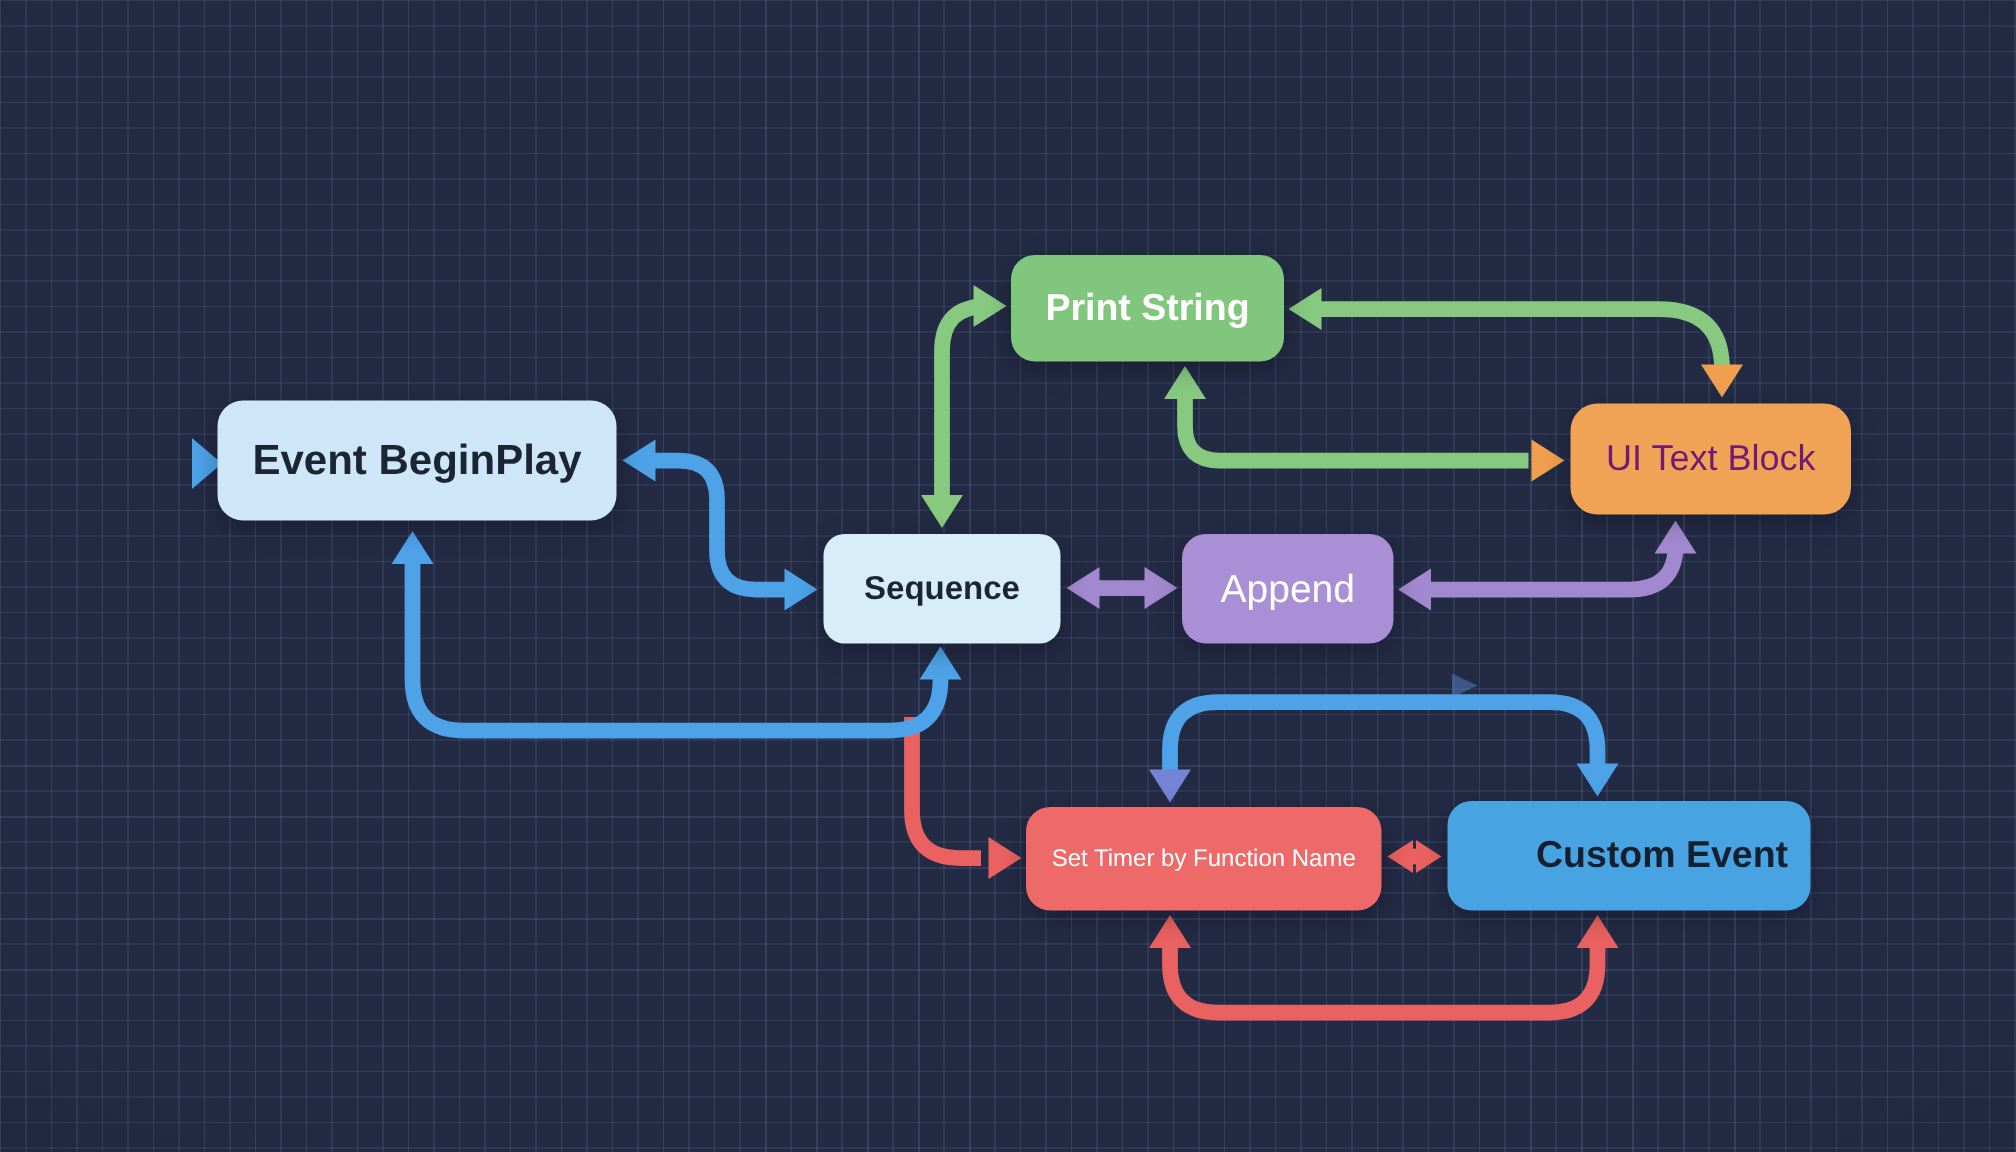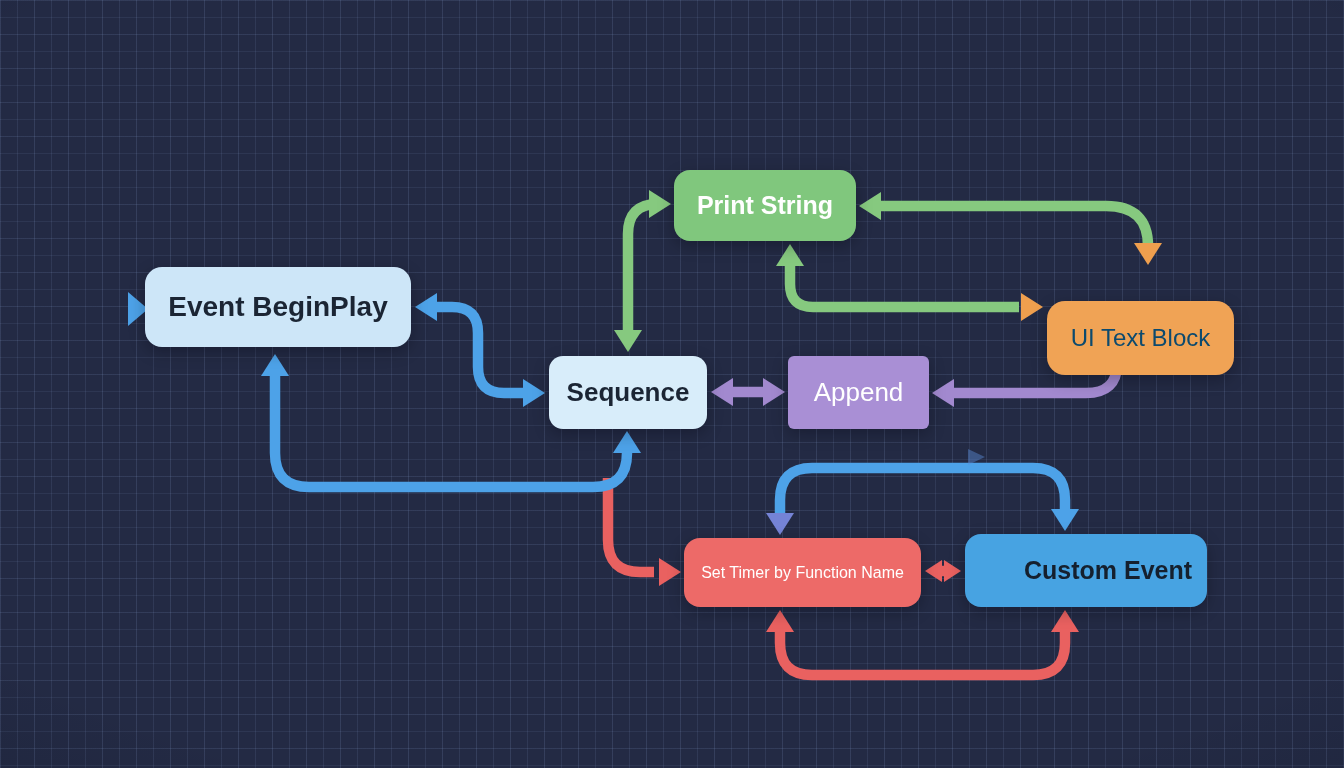--- a/index.html
+++ b/index.html
@@ -89,27 +89,27 @@
       <polygon points="128,292 148,309 128,326" fill="#4da2e8"></polygon>
       <polygon points="985,457 968,449 968,465" fill="rgba(90,140,215,0.45)"></polygon>
     </svg>
   <div id="node-layer">
       <div class="node" style="left: 145px; top: 267px; width: 266px; height: 80px; border-radius: 17px; background: rgb(205, 230, 248); color: rgb(27, 37, 52); font-size: 28px; font-weight: 600;">
         <span class="label">Event BeginPlay</span>
       </div>
       <div class="node" style="left: 674px; top: 170px; width: 182px; height: 71px; border-radius: 16px; background: rgb(128, 199, 125); color: rgb(255, 255, 255); font-size: 25px; font-weight: 700;">
         <span class="label">Print String</span>
       </div>
-      <div class="node" style="left: 1047px; top: 269px; width: 187px; height: 74px; border-radius: 18px; background: rgb(240, 163, 85); color: #0c4a6e; font-size: 24px; font-weight: 500; margin-top: 32px;">
+      <div class="node" style="left: 1047px; top: 269px; width: 187px; height: 74px; border-radius: 18px; background: rgb(240, 163, 85); color: #701a75; font-size: 24px; font-weight: 500;">
         <span class="label">UI Text Block</span>
       </div>
-      <div class="node" style="left: 549px; top: 356px; width: 158px; height: 73px; border-radius: 14px; background: rgb(216, 237, 250); color: rgb(27, 37, 52); font-size: 26px; font-weight: 600;">
+      <div class="node" style="left: 549px; top: 356px; width: 158px; height: 73px; border-radius: 14px; background: rgb(216, 237, 250); color: rgb(27, 37, 52); font-size: 22px; font-weight: 600;">
         <span class="label">Sequence</span>
       </div>
-      <div class="node" style="left: 788px; top: 356px; width: 141px; height: 73px; border-radius: 6px; background: rgb(169, 143, 213); color: rgb(255, 255, 255); font-size: 26px; font-weight: 500;">
+      <div class="node" style="left: 788px; top: 356px; width: 141px; height: 73px; border-radius: 16px; background: rgb(169, 143, 213); color: rgb(255, 255, 255); font-size: 26px; font-weight: 500;">
         <span class="label">Append</span>
       </div>
       <div class="node" style="left: 684px; top: 538px; width: 237px; height: 69px; border-radius: 16px; background: rgb(237, 106, 104); color: rgb(255, 255, 255); font-size: 16px; font-weight: 400;">
         <span class="label">Set Timer by Function Name</span>
       </div>
       <div class="node" style="left: 965px; top: 534px; width: 198px; height: 73px; border-radius: 16px; background: rgb(71, 163, 226); color: rgb(21, 32, 46); font-size: 25px; font-weight: 600; padding-left: 44px;">
         <span class="label">Custom Event</span>
       </div>
     </div>
 </div>

